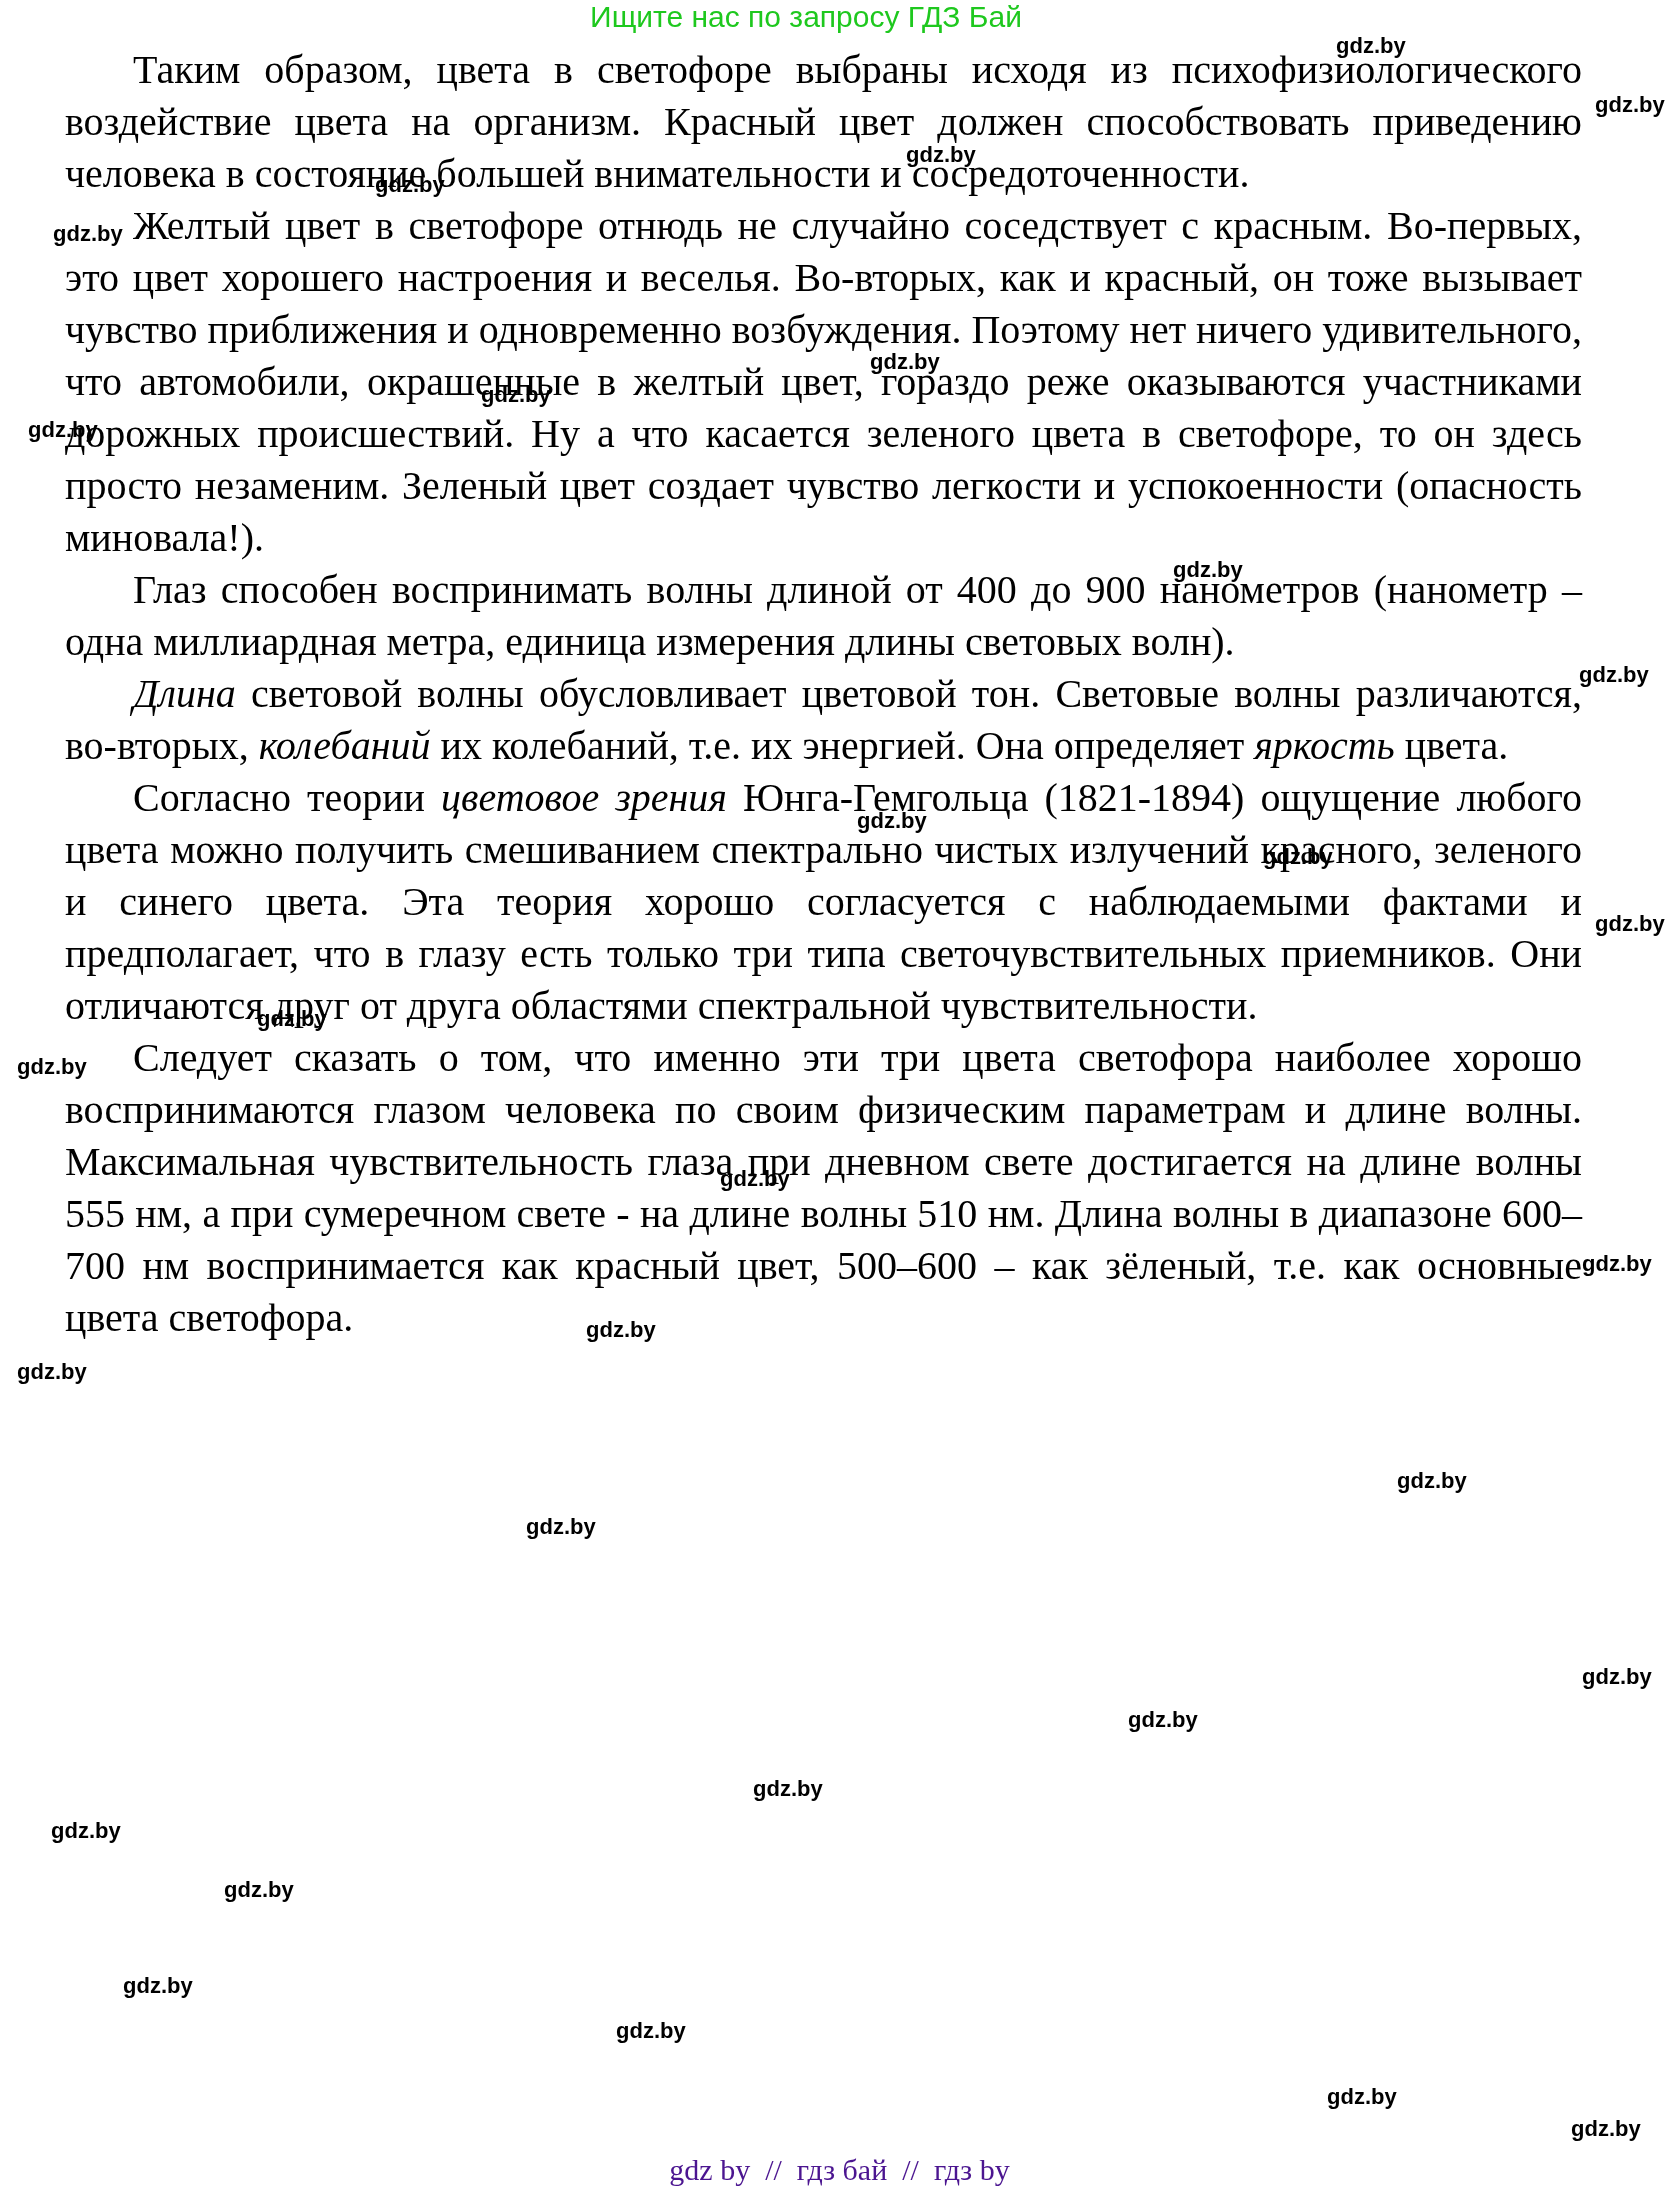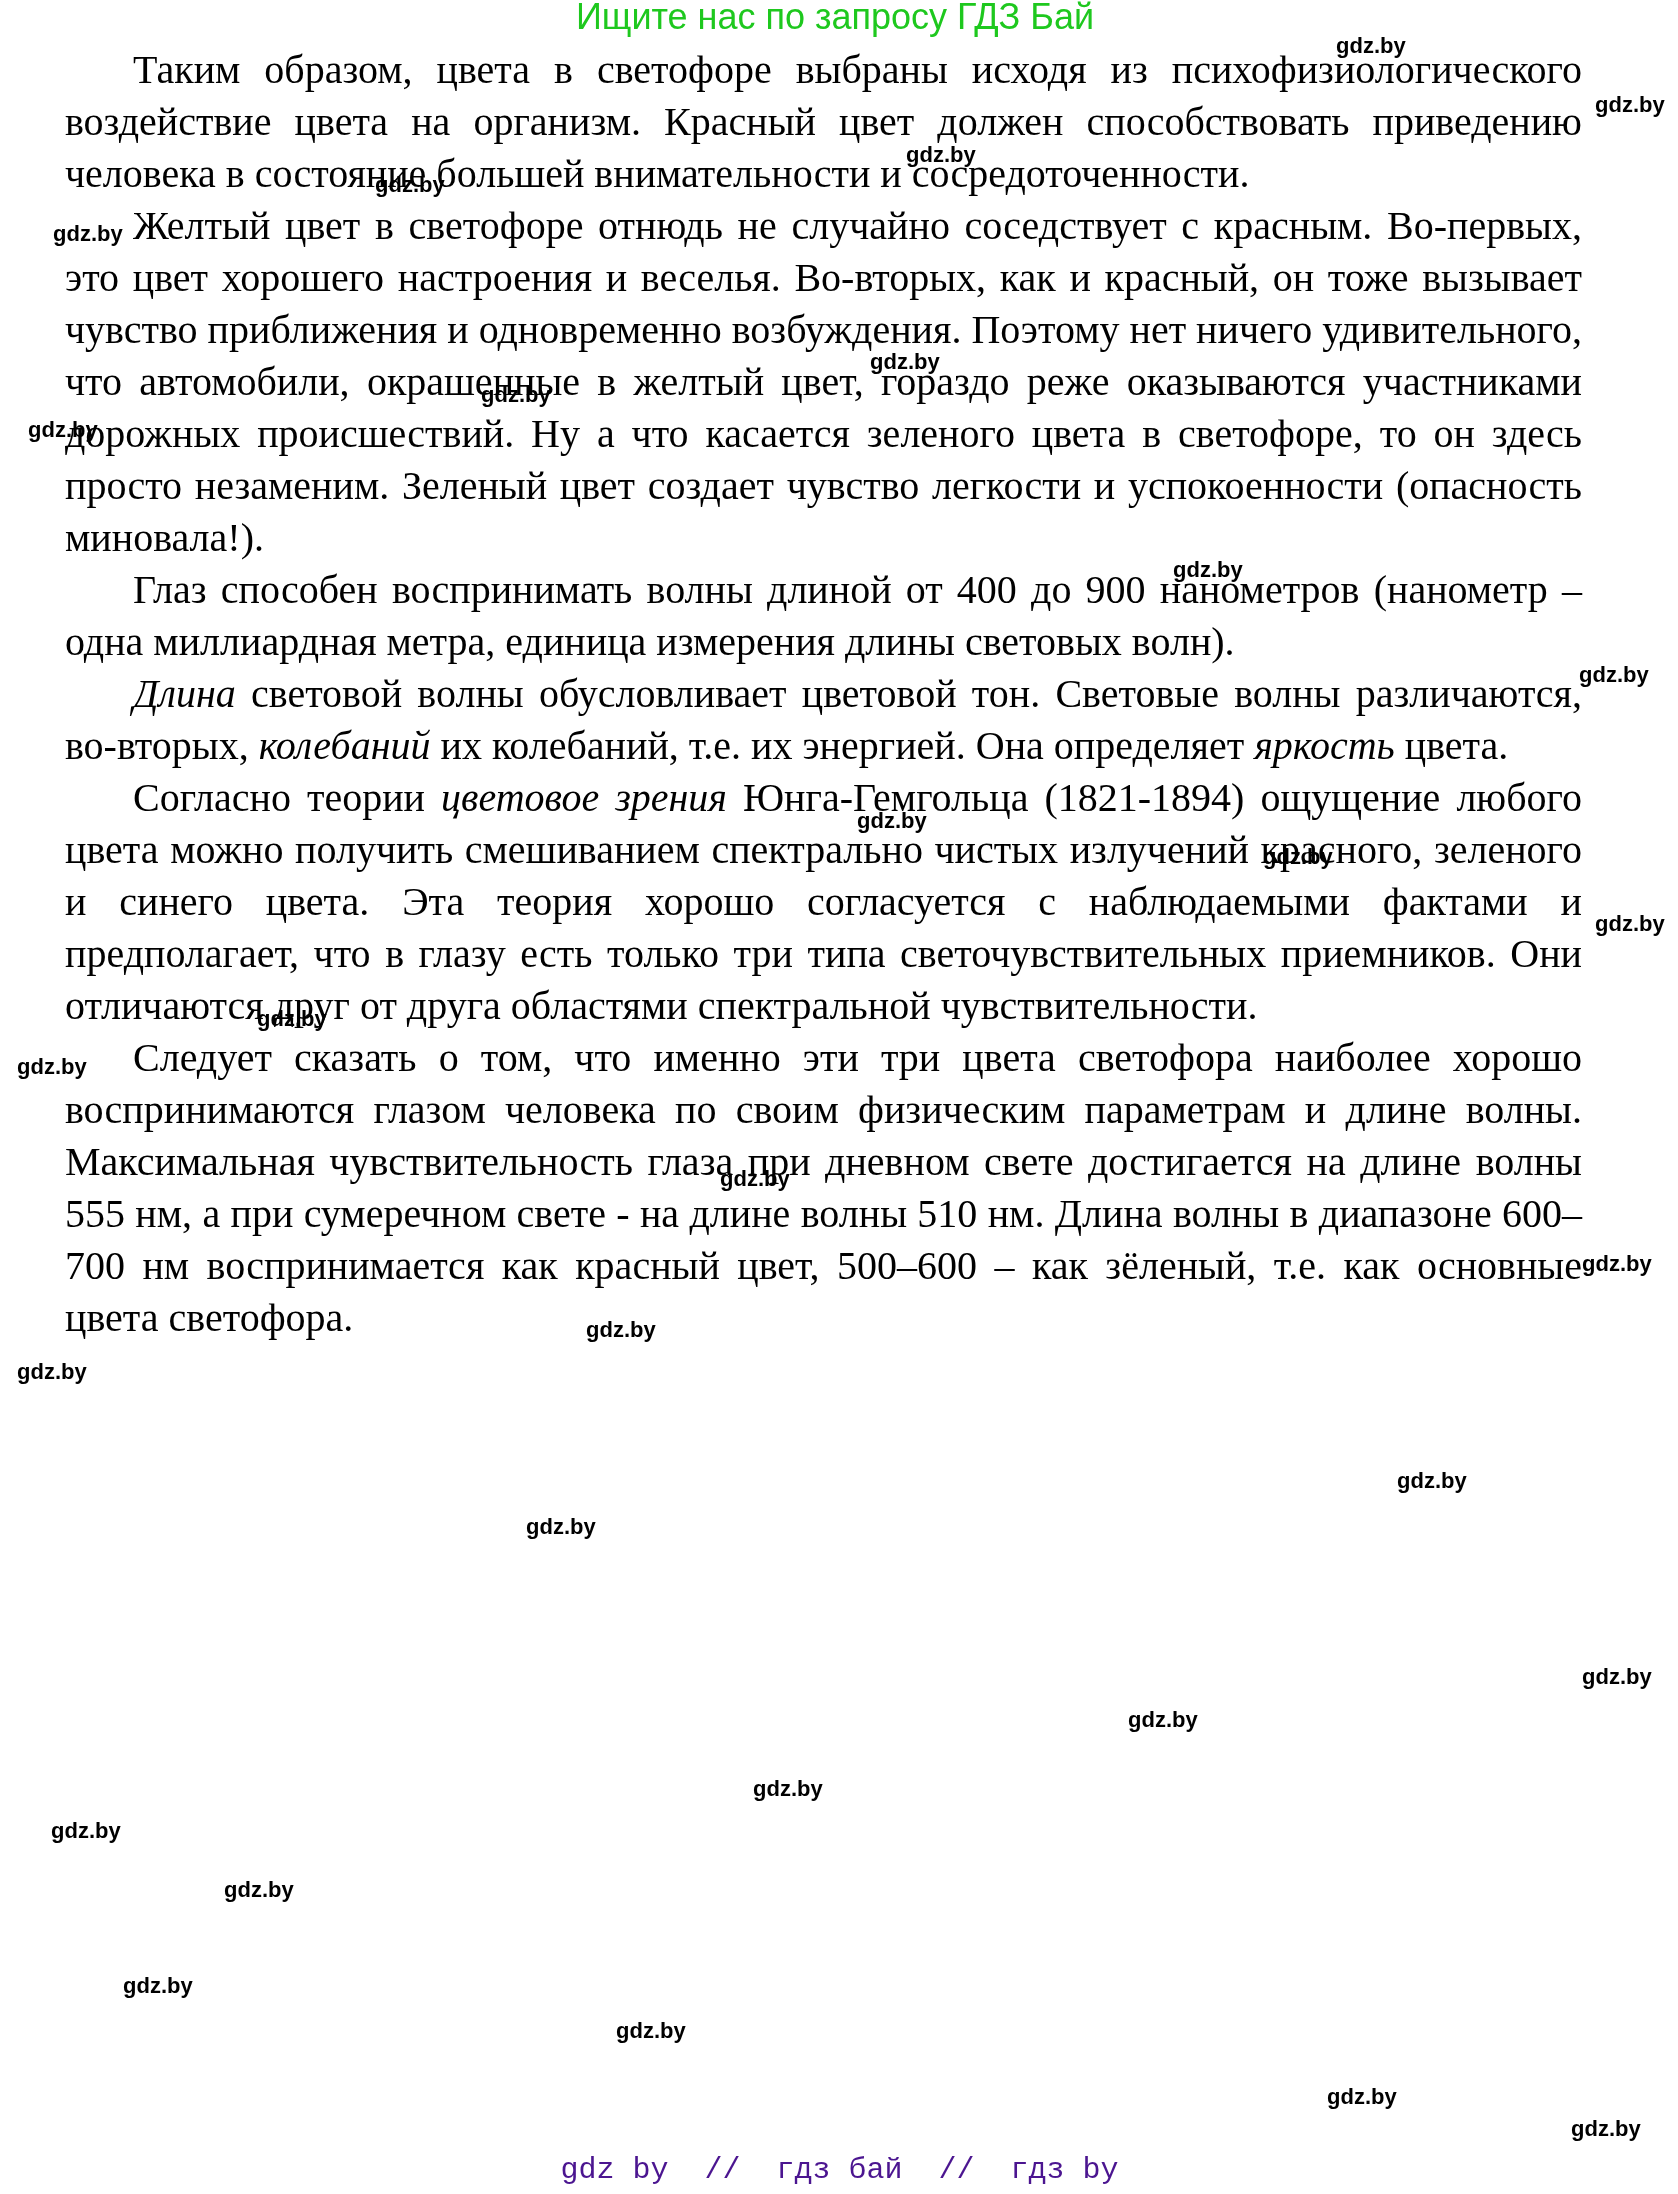--- a/index.html
+++ b/index.html
@@ -1,20 +1,20 @@
 <!DOCTYPE html>
 <html style="font-size:12.4px"><head>
 <meta charset="utf-8">
 <style>
   html, body { margin:0; padding:0; background:#fff; }
   body { width:1679px; height:2194px; position:relative; overflow:hidden; }
   .top-banner { position:absolute; top:0; left:0; width:1612px; text-align:center;
-    font-family:"Liberation Sans", sans-serif; font-size:36px; color:#1ec81e; line-height:34px;padding-left:29px; }
+    font-family:"Liberation Sans", sans-serif; font-size:30px; color:#1ec81e; line-height:34px; }
   .footer { position:absolute; top:2153px; left:0; width:1679px; text-align:center;
-    font-family:Liberation Mono, monospace; font-size:30px; color:#4b1590; line-height:34px; white-space:pre; }
+    font-family:Liberation Serif, serif; font-size:30px; color:#4b1590; line-height:34px; white-space:pre; }
   .page { position:absolute; left:65px; top:44px; width:1517px;
     font-family:"Liberation Serif", serif; font-size:40px; line-height:52px; color:#000; }
   .p { margin:0; text-align:justify; text-align-last:left; }
   .p.indent { text-indent:68px; }
   .heading { text-align:center; font-weight:bold; margin:0; padding-left:93px; }
   .wm { position:absolute; font-family:"Liberation Sans", sans-serif; font-size:22px; color:#000; line-height:23px;font-weight:bold; }
   i { font-style:italic; }
 </style>
 </head>
 <body>

